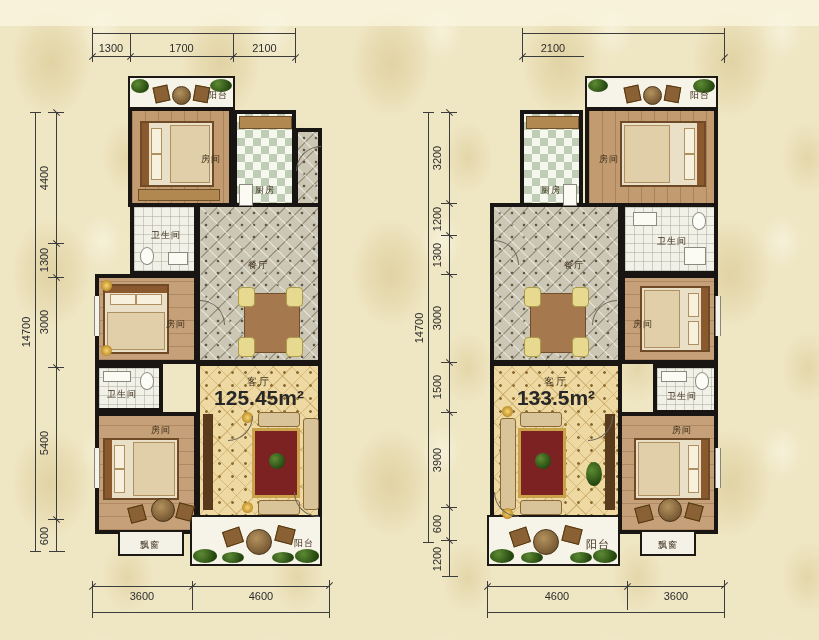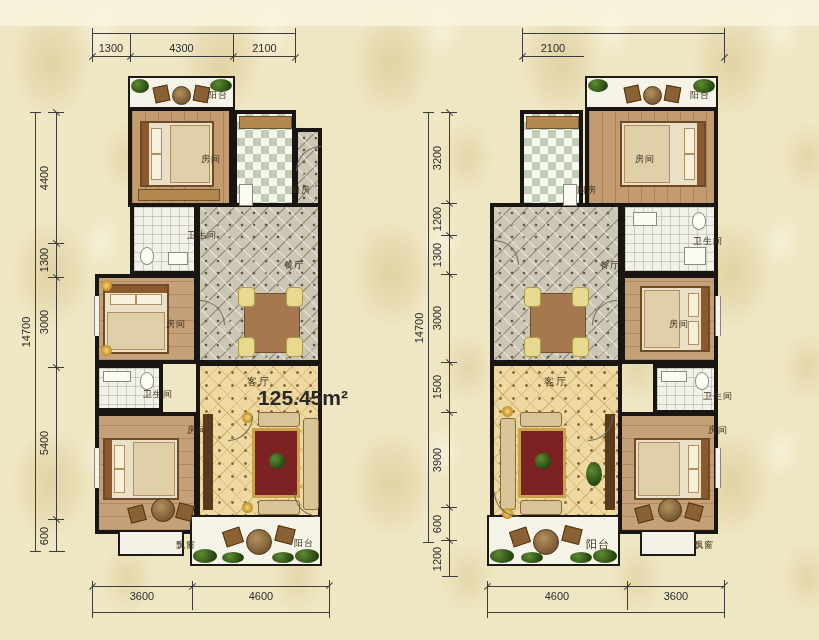--- a/index.html
+++ b/index.html
@@ -32,21 +32,21 @@
       repeating-linear-gradient(135deg,rgba(176,138,64,.38) 0 1px,transparent 1px 13px),
       radial-gradient(circle,#8a6a30 1px,transparent 1.7px);
       background-size:auto,auto,13px 13px;}
   .bathf{background-color:#f2f1e8;background-image:
       linear-gradient(rgba(160,160,148,.45) 1px,transparent 1px),
       linear-gradient(90deg,rgba(160,160,148,.45) 1px,transparent 1px);
       background-size:9px 9px;}
   .balconyf{background-color:#f6f3e8;}
   .bayf{background-color:#f4f1e6;}
 
-  .rlabel{position:absolute;font-size:9px;color:#3e2f1b;white-space:nowrap;letter-spacing:1px;z-index:6;margin-left:36px;}
+  .rlabel{position:absolute;font-size:9px;color:#3e2f1b;white-space:nowrap;letter-spacing:1px;z-index:6;}
   .arealbl{position:absolute;width:100%;text-align:center;font-size:10px;color:#3a2e1a;letter-spacing:2px;z-index:6;}
   .areaval{position:absolute;width:100%;text-align:center;font-size:21px;font-weight:bold;color:#272727;z-index:6;}
 
   
   .bed{position:absolute;background:#eae0c8;border:2px solid #6e4a26;box-sizing:border-box;z-index:3;}
   .hb{position:absolute;top:0;bottom:0;width:7px;background:#8a5a2e;}
   .hbt{position:absolute;left:0;right:0;height:7px;background:#8a5a2e;}
   .pw{position:absolute;width:9px;background:#f7f0dc;border:1px solid #b09060;}
   .pwh{position:absolute;height:9px;background:#f7f0dc;border:1px solid #b09060;}
   .qt{position:absolute;background:#e0cfa8;border:1px solid #b09060;}
@@ -172,21 +172,21 @@
     <div class="bfur" style="left:30px;bottom:8px;width:14px;height:14px;transform:rotate(-15deg);"></div>
     <div class="bfur" style="left:78px;bottom:10px;width:14px;height:14px;transform:rotate(15deg);"></div>
   </div>
 
   <div class="room thin bayf" style="left:118px;top:530px;width:66px;height:26px;">
     <span class="rlabel" style="left:20px;top:7px;">飘窗</span>
   </div>
 
   <div class="room livingf" style="left:196px;top:362px;width:126px;height:157px;">
     <span class="arealbl" style="top:9px;">客厅</span>
-    <span class="areaval" style="top:20px;margin-left:44px;">125.45m²</span>
+    <span class="areaval" style="top:20px;">125.45m²</span>
     <div class="tvcab" style="left:3px;top:48px;width:10px;height:96px;"></div>
     <div class="sofa" style="left:58px;top:46px;width:40px;height:13px;"></div>
     <div class="sofa" style="left:58px;top:134px;width:40px;height:13px;"></div>
     <div class="sofa" style="left:103px;top:52px;width:14px;height:90px;"></div>
     <div class="rug" style="left:52px;top:62px;width:48px;height:70px;">
       <div class="plant" style="left:14px;top:22px;width:16px;height:16px;"></div>
     </div>
     <div class="lamp" style="left:42px;top:46px;"></div>
     <div class="lamp" style="left:42px;top:136px;"></div>
   </div>
@@ -278,20 +278,21 @@
     <div class="bfur" style="left:14px;bottom:8px;width:14px;height:14px;transform:rotate(-15deg);"></div>
     <div class="bfur" style="left:64px;bottom:10px;width:14px;height:14px;transform:rotate(15deg);"></div>
   </div>
 
   <div class="room thin bayf" style="left:640px;top:530px;width:56px;height:26px;">
     <span class="rlabel" style="left:16px;top:7px;">飘窗</span>
   </div>
 
   <div class="room livingf" style="left:490px;top:362px;width:132px;height:157px;">
     <span class="arealbl" style="top:9px;">客厅</span>
+    <span class="areaval" style="top:20px;">133.5m²</span>
     <div class="sofa" style="left:6px;top:52px;width:14px;height:90px;"></div>
     <div class="sofa" style="left:26px;top:46px;width:40px;height:13px;"></div>
     <div class="sofa" style="left:26px;top:134px;width:40px;height:13px;"></div>
     <div class="rug" style="left:24px;top:62px;width:48px;height:70px;">
       <div class="plant" style="left:14px;top:22px;width:16px;height:16px;"></div>
     </div>
     <div class="tvcab" style="right:3px;top:48px;width:10px;height:96px;"></div>
     <div class="lamp" style="left:8px;top:40px;"></div>
     <div class="lamp" style="left:8px;top:142px;"></div>
     <div class="plant" style="right:16px;top:96px;width:16px;height:24px;"></div>
@@ -314,21 +315,21 @@
   <div class="arc" style="left:494px;top:492px;width:24px;height:24px;transform:rotate(270deg);"></div>
   <div class="winv" style="left:715px;top:296px;width:4px;height:40px;"></div>
   <div class="winv" style="left:715px;top:448px;width:4px;height:40px;"></div>
 
   <div class="dimline-h" style="left:92px;top:33px;width:204px;"></div>
   <div class="dimrow" style="left:92px;top:35px;width:204px;">
     <div class="dimseg" style="width:38px;">
         <span>1300</span>
       </div>
     <div class="dimseg" style="width:103px;">
-        <span>4300</span>
+        <span>1700</span>
       </div>
     <div class="dimseg" style="width:63px;">
         <span>2100</span>
       </div>
     <i class="endtick"></i>
   </div>
 
   <div class="dimline-v" style="left:35px;top:112px;height:440px;">
     <span class="vlabel">14700</span>
   </div>

